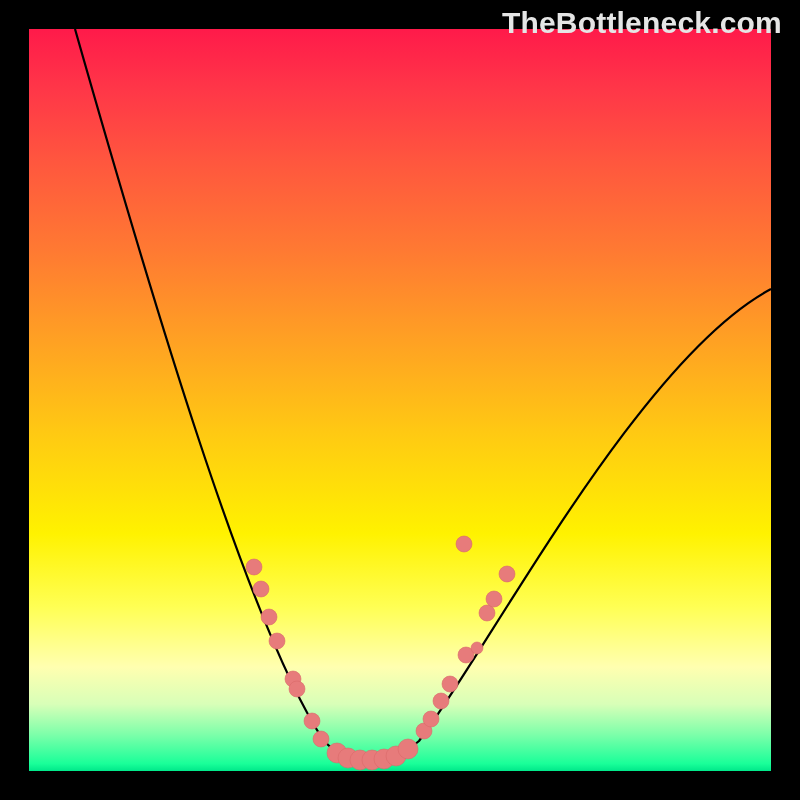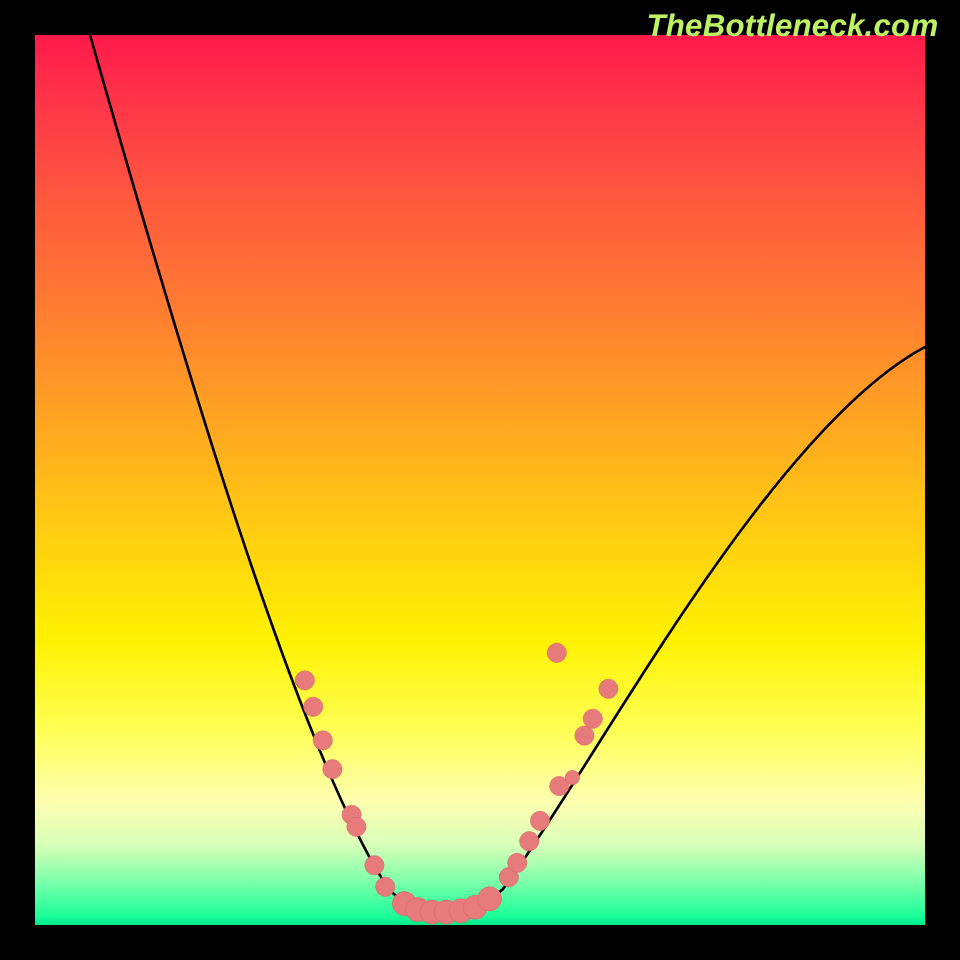--- a/index.html
+++ b/index.html
@@ -8,26 +8,25 @@
     height: 800px;
     background: #000;
     position: relative;
     overflow: hidden;
     font-family: Arial, sans-serif;
   }
   .watermark {
     position: absolute;
     top: 6px;
     right: 18px;
-    font-size: 26px;
+    font-size: 30px;
     font-weight: bold;
-    color: #bef264;
+    color: #e5e5e5;
     z-index: 10;
     letter-spacing: 0.2px;
-    font-style: italic;
   }
   .plot-area {
     position: absolute;
     top: 29px;
     left: 29px;
     width: 742px;
     height: 742px;
     overflow: hidden;
   }
   .gradient {

